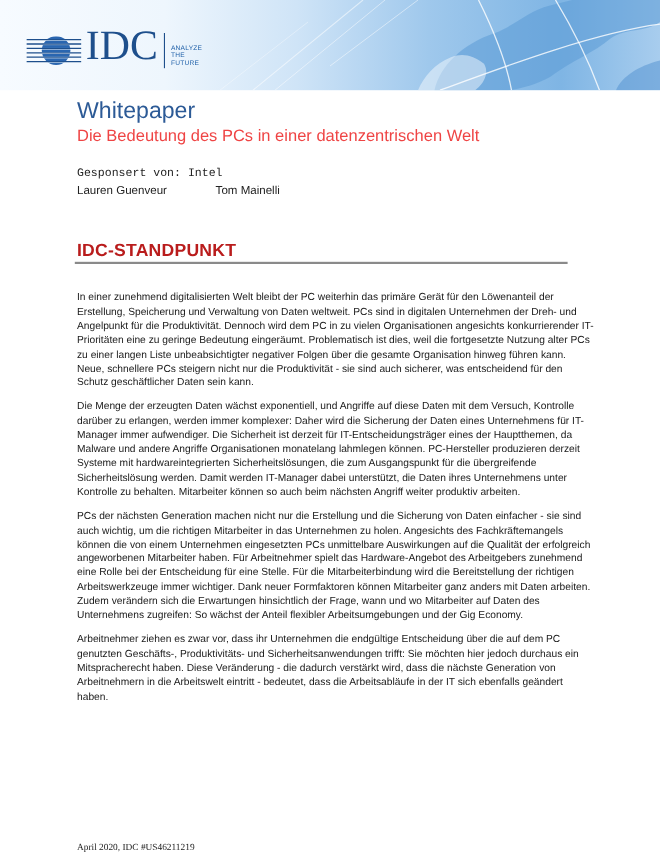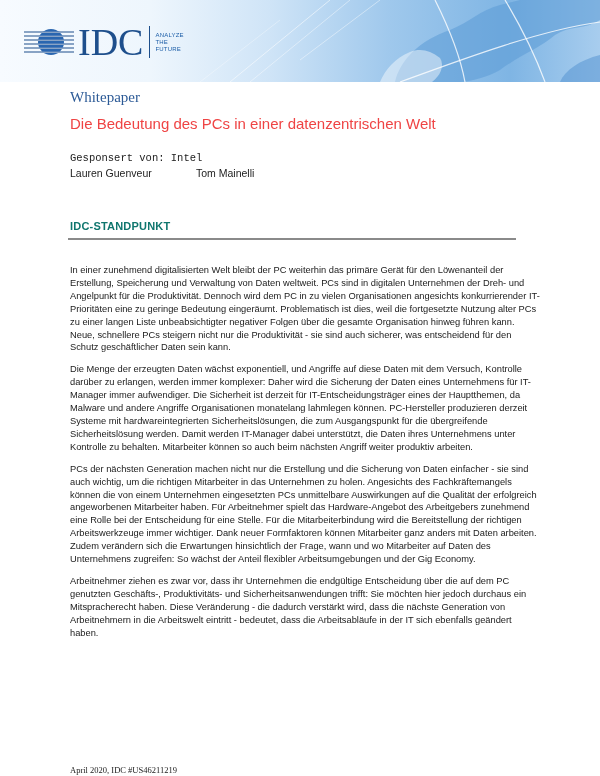--- a/index.html
+++ b/index.html
@@ -24,21 +24,21 @@
     }
     .banner svg.globe {
       position: absolute;
       left: 0; top: 0;
     }
     .logo {
       position: absolute;
       left: 24px; top: 22px;
       height: 40px;
       display: flex;
-      align-items: center;
+      align-items: flex-end;
     }
     .logo-mark {
       width: 50px; height: 32px;
       position: relative;
     }
     .logo-text {
       font-family: "Liberation Serif", serif;
       font-size: 38px;
       color: #1e4f8c;
       letter-spacing: 0px;
@@ -57,23 +57,22 @@
       font-size: 6px;
       line-height: 7px;
       color: #1e5fa8;
       letter-spacing: 0.2px;
     }
     .logo-tagline div { display: block; }
 
     .doc-type {
       position: absolute;
       left: 70px; top: 89px;
-      font-size: 15px;
+      font-size: 21px;
       color: #2c5a96;
-      font-family: Liberation Serif, serif;
     }
     .doc-title {
       position: absolute;
       left: 70px; top: 115px;
       font-size: 15px;
       color: #ef4444;
     }
     .sponsor {
       position: absolute;
       left: 70px; top: 152px;
@@ -86,23 +85,23 @@
       left: 70px; top: 167px;
       font-size: 10.5px;
       color: #222;
       line-height: 12px;
     }
     .authors .row { display: flex; align-items: center; }
     .authors .a1 { width: 126px; }
     .section-head {
       position: absolute;
       left: 70px; top: 220px;
-      font-size: 11px;
+      font-size: 16px;
       font-weight: bold;
-      color: #0f766e;
+      color: #b91c1c;
       letter-spacing: 0.2px;
     }
     .section-rule {
       position: absolute;
       left: 68px; top: 238px;
       width: 448px; height: 2px;
       background: #8a8a8a;
     }
     .body-text {
       position: absolute;

